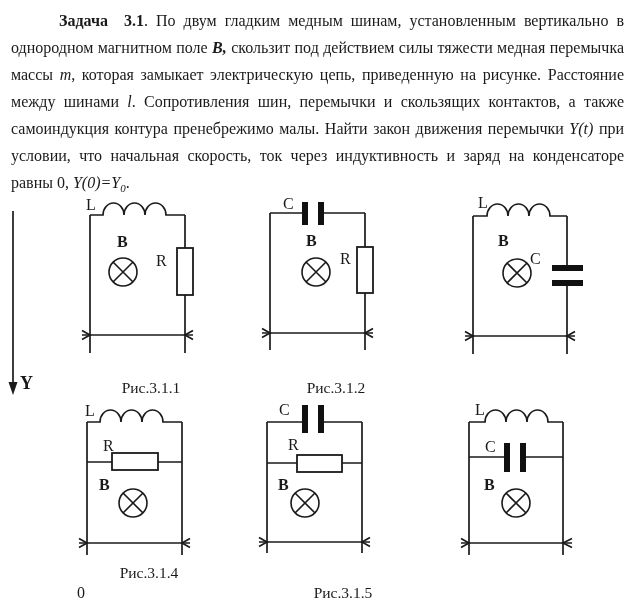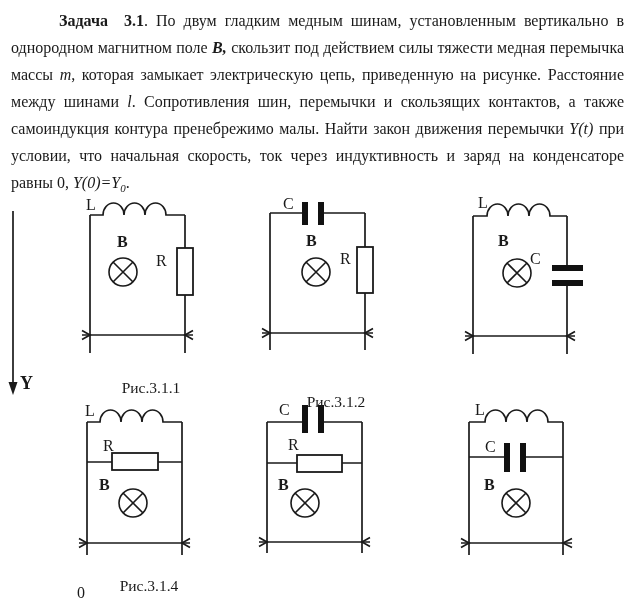--- a/index.html
+++ b/index.html
@@ -161,16 +161,17 @@
     <g>
       <path class="w" d="M461,543 H572"></path>
       <path class="w" d="M461,538.5 L469,543 L461,547.5 M572,538.5 L563,543 L572,547.5"></path>
     </g>
     <text x="475" y="415">L</text>
     <text x="485" y="452">C</text>
     <text x="484" y="490" class="bold">B</text>
   </svg>
 
   <span class="caption" style="left:106px;top:379px">Рис.3.1.1</span>
-  <span class="caption" style="left:291px;top:393px">Рис.3.1.2</span>
-  <span class="caption" style="left:104px;top:577px">Рис.3.1.4</span>
+  <span class="caption" style="left:291px;top:379px">Рис.3.1.2</span>
+  <span class="caption" style="left:104px;top:564px">Рис.3.1.4</span>
+  <span class="caption" style="left:298px;top:584px">Рис.3.1.5</span>
 
 </div>
 
 </body></html>

